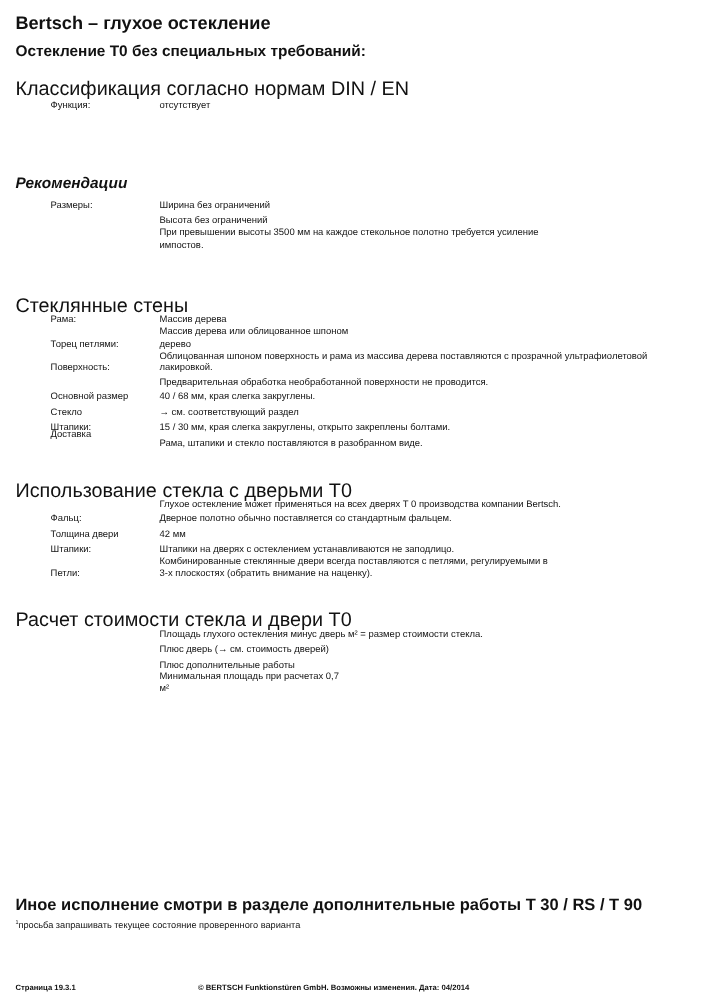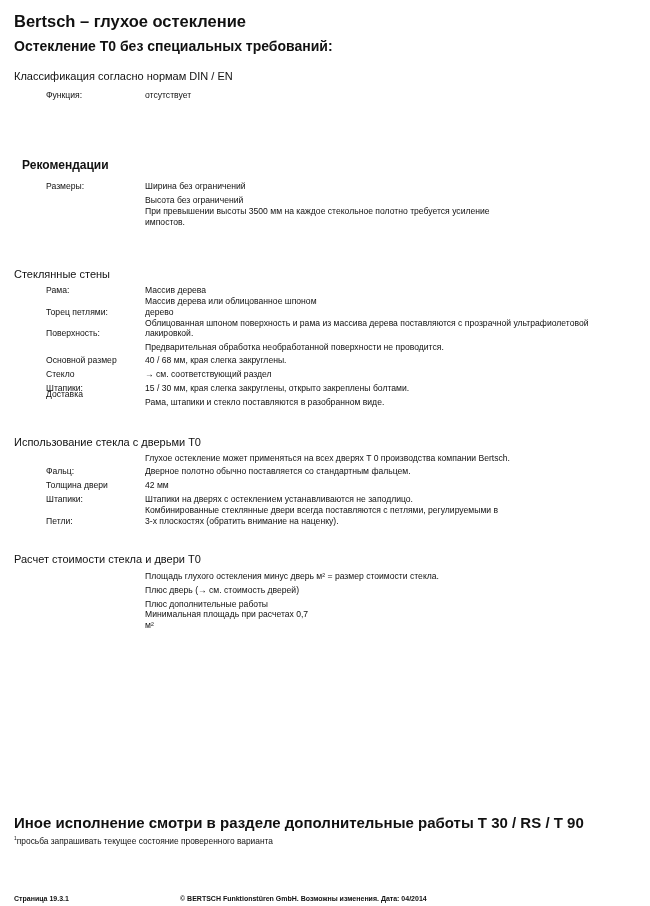--- a/index.html
+++ b/index.html
@@ -3,22 +3,22 @@
   <meta charset="utf-8">
   <style>
     html, body { margin: 0; padding: 0; background: #ffffff; }
     body {
       width: 650px; height: 906px; position: relative; overflow: hidden;
       font-family: "Liberation Sans", sans-serif; color: #111111;
     }
     .abs { position: absolute; white-space: nowrap; }
     .h1 { font-size: 16.5px; font-weight: bold; left: 14px; top: 12px; }
     .h2 { font-size: 14px; font-weight: bold; left: 14px; top: 38px; }
-    .h3 { font-size: 11px; font-weight: normal; left: 14px; }
-    .h3b { font-size: 12px; font-weight: bold; left: 22px; }
+    .h3 { font-size: 18px; font-weight: normal; left: 14px; }
+    .h3b { font-size: 14px; font-weight: bold; left: 14px; font-style: italic; }
     .lbl { font-size: 8.6px; left: 14px; margin-left: 32px; }
     .val { font-size: 8.6px; left: 145px; text-align: center; }
     .note-bold { font-size: 15px; font-weight: bold; left: 14px; }
     .foot { font-size: 8.4px; left: 14px; }
     .footer { font-size: 7px; font-weight: bold; }
     sup { font-size: 5px; vertical-align: super; line-height: 0; }
   </style>
 </head>
 <body>
 

